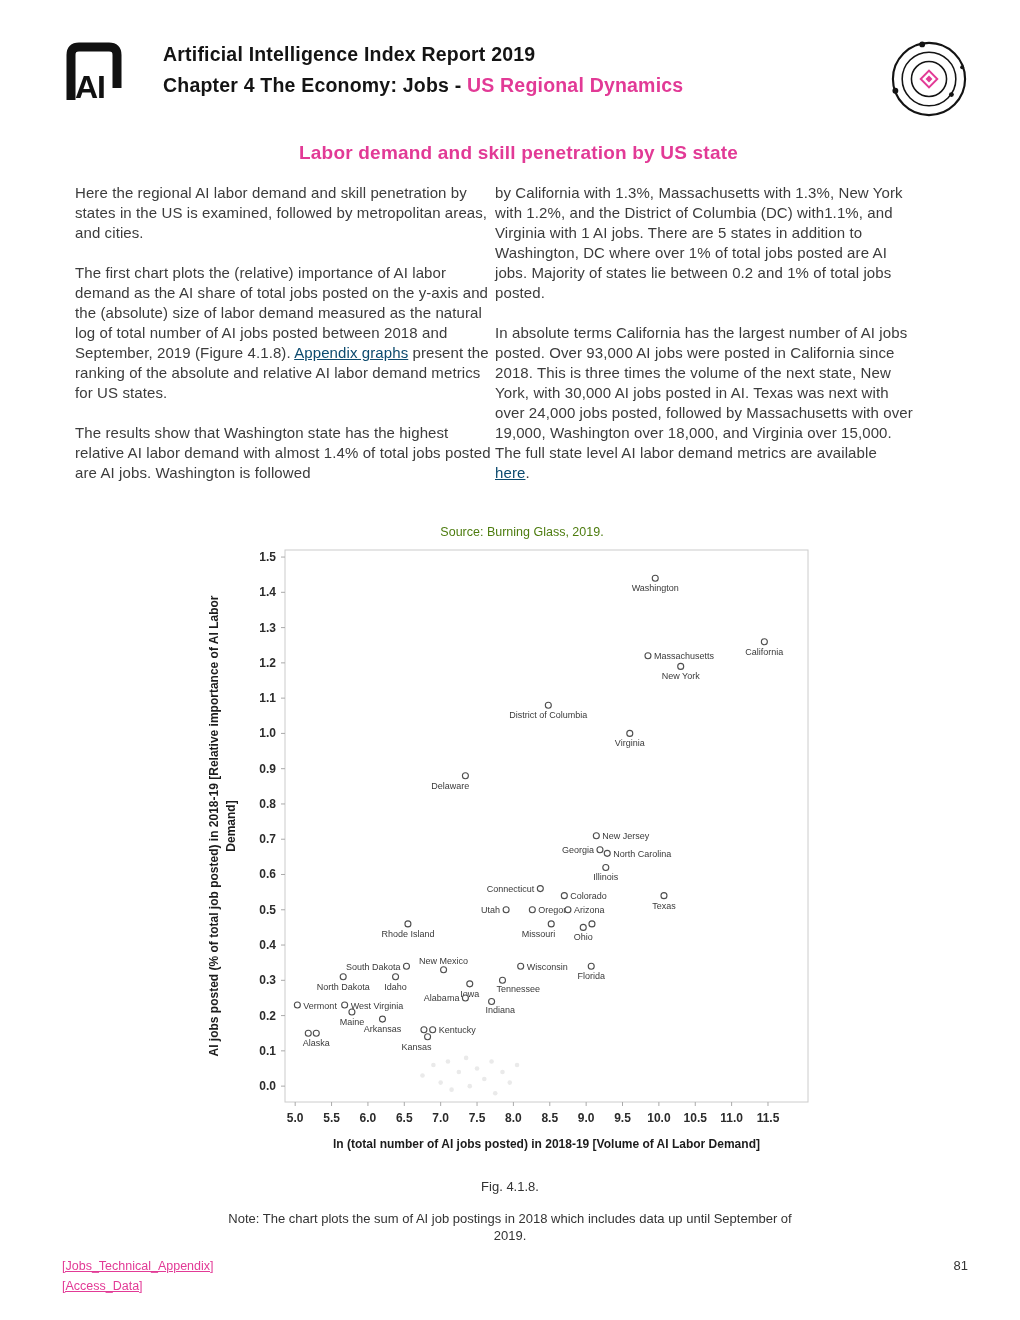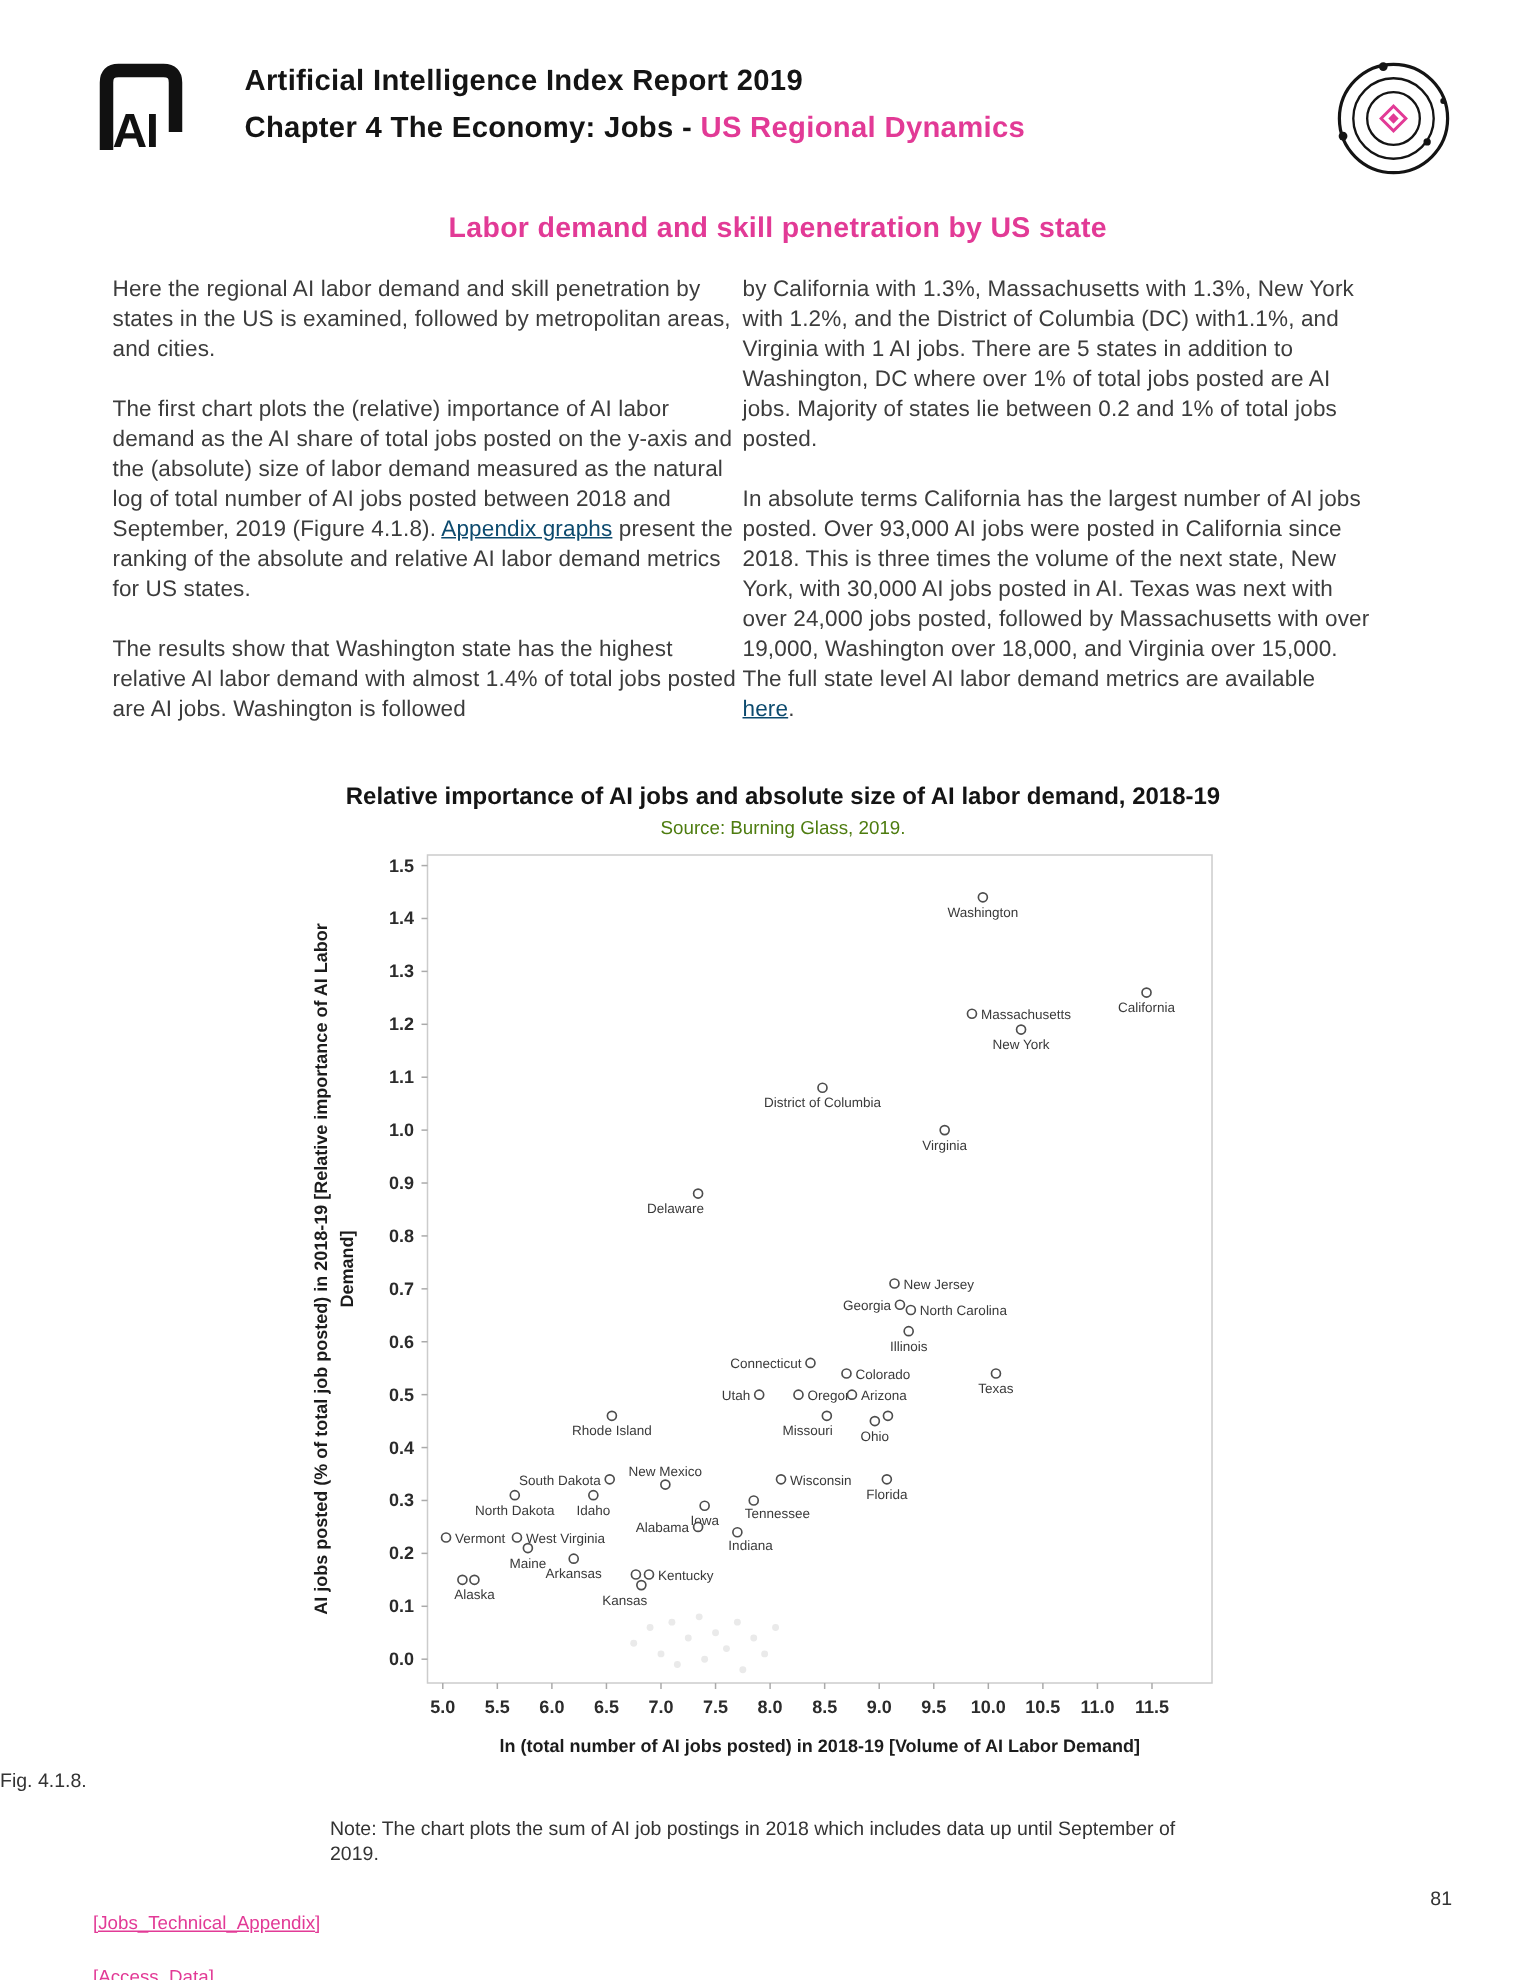--- a/index.html
+++ b/index.html
@@ -24,25 +24,25 @@
 
   .chart-block{position:absolute;top:522px;left:150px;width:744px;text-align:center;}
   .chart-title{font-size:16px;font-weight:bold;color:#141414;line-height:20px;}
   .chart-source{font-size:12.5px;color:#4d7c0f;line-height:16px;margin-top:2px;}
   #scatter-svg{display:block;margin-top:2px;}
   #scatter-svg text{font-family:"Liberation Sans",sans-serif;}
   .tick{font-size:12px;font-weight:bold;fill:#2b2b2b;}
   .axis-label{font-size:12px;font-weight:bold;fill:#1c1c1c;}
   .pt-label{font-size:9px;fill:#3a3a3a;}
 
-  .caption{position:absolute;top:1178px;left:0;right:0;text-align:left;font-size:13px;color:#333333;line-height:17.5px;}
+  .caption{position:absolute;top:1178px;left:0;right:0;text-align:center;font-size:13px;color:#333333;line-height:17.5px;}
   .caption .note{max-width:580px;margin:14px auto 0;}
 
   .footer-links{position:absolute;top:1256px;left:62px;font-size:12.5px;line-height:20px;}
-  .footer-links .flink{color:#e23a96;text-decoration:underline;display:block;cursor:pointer;margin-top:16px;}
+  .footer-links .flink{color:#e23a96;text-decoration:underline;display:block;cursor:pointer;}
   .page-number{position:absolute;top:1258px;right:52px;font-size:13px;color:#333333;}
 </style>
 </head>
 <body>
 
 <div class="page">
 
   <div class="header">
     <svg class="logo-wrap" width="64" height="62" viewBox="0 0 64 62">
       <path d="M9 60 L9 15 Q9 7 17 7 L47 7 Q55 7 55 15 L55 48" fill="none" stroke="#111111" stroke-width="9"></path>
@@ -82,21 +82,20 @@
     </div>
     <div class="col">
       <p>by California with 1.3%, Massachusetts with 1.3%, New York with 1.2%, and the District of Columbia (DC) with1.1%, and Virginia with 1 AI jobs. There are 5 states in addition to Washington, DC where over 1% of total jobs posted are AI jobs. Majority of states lie between 0.2 and 1% of total jobs posted.</p>
       <p>
         <span>In absolute terms California has the largest number of AI jobs posted. Over 93,000 AI jobs were posted in California since 2018. This is three times the volume of the next state, New York, with 30,000 AI jobs posted in AI. Texas was next with over 24,000 jobs posted, followed by Massachusetts with over 19,000, Washington over 18,000, and Virginia over 15,000. The full state level AI labor demand metrics are available </span><span class="body-link">here</span><span>.</span>
       </p>
     </div>
   </div>
 
   <div class="chart-block">
-    <div class="chart-title">Relative importance of AI jobs and absolute size of AI labor demand, 2018-19</div>
     <div class="chart-source">Source: Burning Glass, 2019.</div>
     <svg id="scatter-svg" width="744" height="612" viewBox="0 0 744 612">
         <rect x="135" y="8" width="523" height="552" fill="#ffffff" stroke="#cccccc" stroke-width="1"></rect>
         <line x1="145.18358831710708" y1="560" x2="145.18358831710708" y2="564" stroke="#aaaaaa" stroke-width="1"></line>
         <text x="145.18358831710708" y="580" text-anchor="middle" class="tick">5.0</text>
         <line x1="181.55354659248954" y1="560" x2="181.55354659248954" y2="564" stroke="#aaaaaa" stroke-width="1"></line>
         <text x="181.55354659248954" y="580" text-anchor="middle" class="tick">5.5</text>
         <line x1="217.923504867872" y1="560" x2="217.923504867872" y2="564" stroke="#aaaaaa" stroke-width="1"></line>
         <text x="217.923504867872" y="580" text-anchor="middle" class="tick">6.0</text>
         <line x1="254.29346314325448" y1="560" x2="254.29346314325448" y2="564" stroke="#aaaaaa" stroke-width="1"></line>

